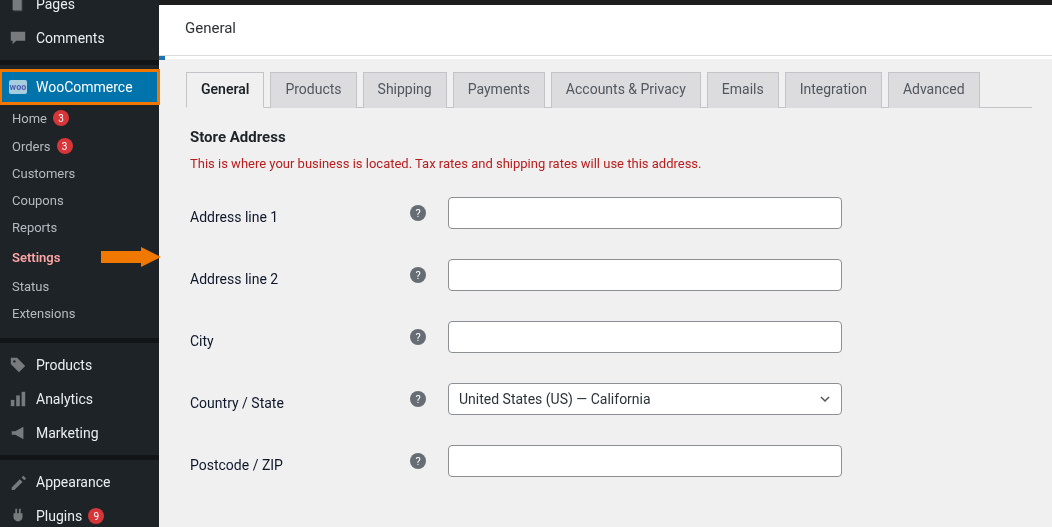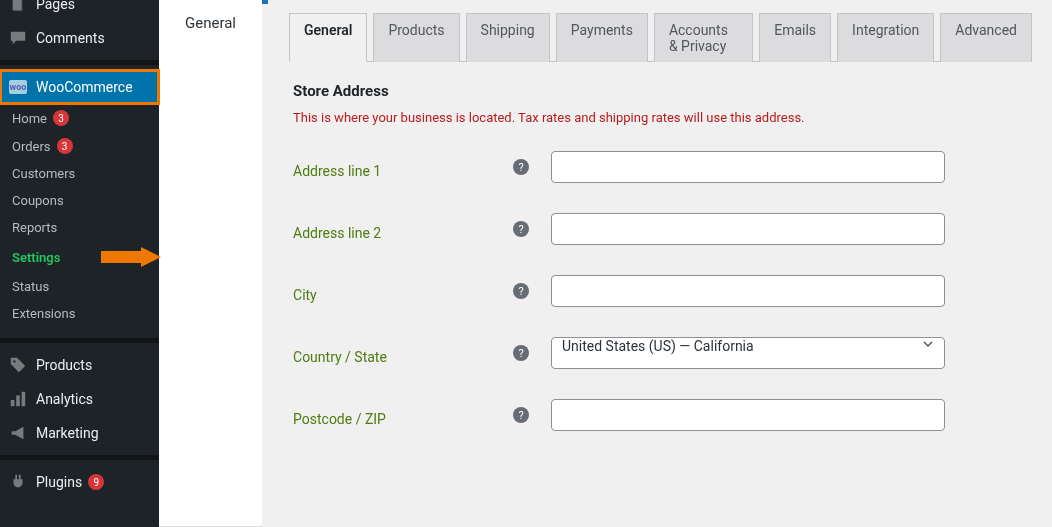--- a/index.html
+++ b/index.html
@@ -67,21 +67,21 @@
   .submenu-item {
     padding: 6px 12px;
     font-size: 13px;
     color: #b4bbc0;
     cursor: pointer;
     display: flex;
     align-items: center;
     position: relative;
   }
   .submenu-item.current {
-    color: #22c55e;
+    color: #fca5a5;
     font-weight: 600;
     gap: 35px;
   }
   .badge {
     display: inline-flex;
     min-width: 16px;
     height: 16px;
     border-radius: 8px;
     background: #d63638;
     color: #fff;
@@ -94,21 +94,21 @@
   .arrow-indicator {
     margin-left: 6px;
   }
   .arrow-indicator svg { display: block; }
 
   
   .content {
     flex: 1;
     background: #f0f0f1;
     display: flex;
-    flex-direction: row;
+    flex-direction: column;
   }
   .topbar {
     height: 8px;
     background: #1d1d1d;
   }
   .header {
     background: #fff;
     padding: 14px 26px 18px;
     font-size: 15px;
     color: #2c3338;
@@ -166,21 +166,21 @@
     color: #b91c1c;
   }
   .form-row {
     display: flex;
     align-items: center;
     margin: 0 0 30px 28px;
   }
   .form-label {
     width: 220px;
     font-size: 14px;
-    color: #4d7c0f;
+    color: #0f172a;
     margin-top: 7px;
   }
   .help {
     width: 16px; height: 16px;
     border-radius: 50%;
     background: #666d74;
     color: #fff;
     font-size: 11px;
     display: flex;
     align-items: center;
@@ -193,20 +193,21 @@
     height: 32px;
     border: 1px solid #8c8f94;
     border-radius: 4px;
     padding: 0 10px;
     font-size: 14px;
     background: #fff;
     color: #2c3338;
   }
   .select {
     display: flex;
+    align-items: center;
     justify-content: space-between;
     cursor: pointer;
     gap: 24px;
   }
   .chev-down {
     width: 12px; height: 12px;
   }
   .chev-down svg { display:block; }
 </style>
 </head>
@@ -305,20 +306,28 @@
       <span class="icon">
         <svg viewBox="0 0 20 20" width="18" height="18" fill="#a7aaad">
             <path d="M3 8h4l9-5v14l-9-5H3z"></path>
           </svg>
       </span>
       <span>Marketing</span>
     </div>
 
     <div class="separator"></div>
 
+    <div class="menu-item">
+      <span class="icon">
+        <svg viewBox="0 0 20 20" width="18" height="18" fill="#a7aaad">
+            <path d="M3 16l9-9 3 3-9 9H3zM14 5l2-2 3 3-2 2z"></path>
+          </svg>
+      </span>
+      <span>Appearance</span>
+    </div>
 
     <div class="menu-item">
       <span class="icon">
         <svg viewBox="0 0 20 20" width="18" height="18" fill="#a7aaad">
             <path d="M7 2v5H5v4a5 5 0 0010 0V7h-2V2h-2v5H9V2z"></path>
           </svg>
       </span>
       <span>Plugins</span>
       <span class="badge">9</span>
     </div>

